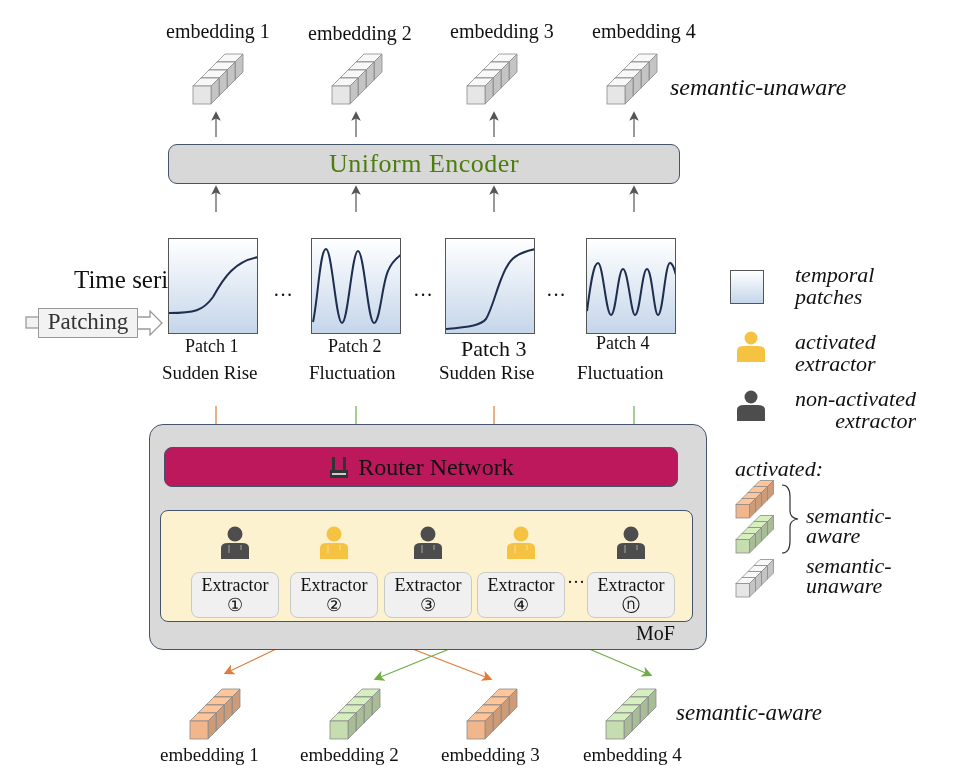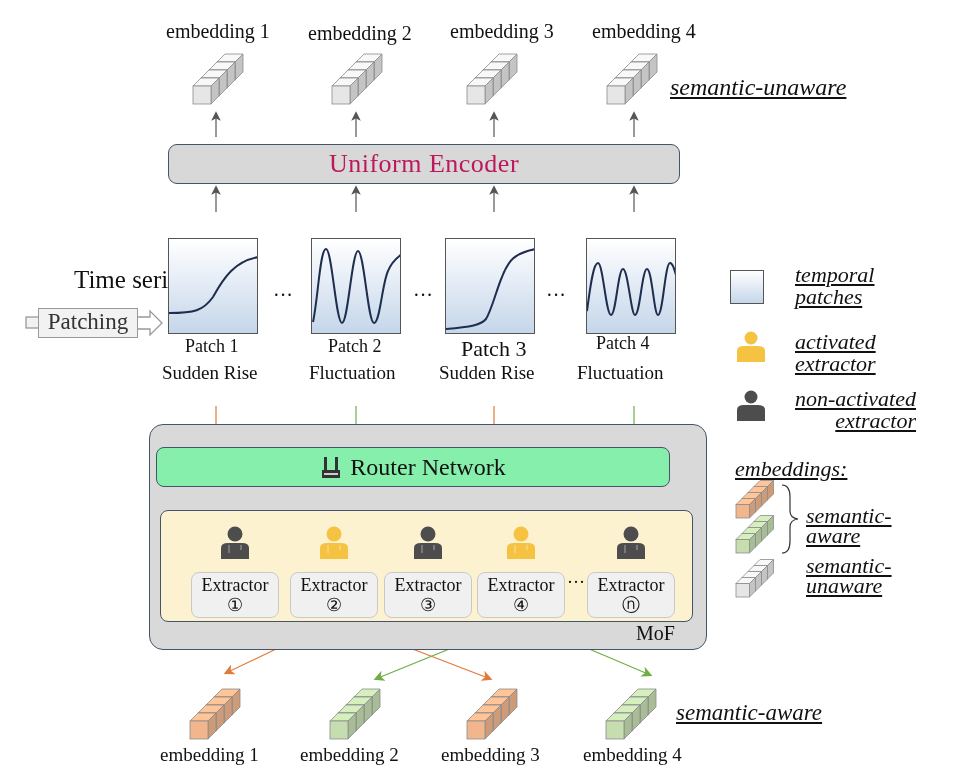--- a/index.html
+++ b/index.html
@@ -1,24 +1,24 @@
 <!DOCTYPE html>
 <html><head>
 <meta charset="utf-8">
 <style>
   html,body{margin:0;padding:0;background:#ffffff;}
   body{width:966px;height:784px;position:relative;overflow:hidden;font-family:"Liberation Serif","DejaVu Serif",serif;color:#111;}
   .abs{position:absolute;}
   .lbl{position:absolute;font-size:20px;white-space:nowrap;text-align:left;}
-  .ital{font-style:italic;text-decoration:underline;}
+  .ital{font-style:italic;}
   #canvas{position:absolute;left:0;top:0;}
-  .encoder{position:absolute;left:168px;top:144px;width:510px;height:38px;background:#d8d8d8;border:1.5px solid #44546a;border-radius:9px;display:flex;align-items:center;justify-content:center;font-size:26px;letter-spacing:0.5px;color:#be185d;}
+  .encoder{position:absolute;left:168px;top:144px;width:510px;height:38px;background:#d8d8d8;border:1.5px solid #44546a;border-radius:9px;display:flex;align-items:center;justify-content:center;font-size:26px;letter-spacing:0.5px;color:#4d7c0f;}
   .patch{position:absolute;width:90px;height:96px;border:1.5px solid #555;background:linear-gradient(#ffffff,#c5d6ea);box-sizing:border-box;overflow:hidden;}
   .mof{position:absolute;left:149px;top:424px;width:558px;height:226px;background:#d9d9d9;border:1.5px solid #44546a;border-radius:14px;box-sizing:border-box;}
-  .router{position:absolute;left:156px;top:447px;width:514px;height:40px;background:#86efac;border:1.5px solid #44546a;border-radius:8px;display:flex;align-items:center;justify-content:center;font-size:24px;box-sizing:border-box;}
+  .router{position:absolute;left:164px;top:447px;width:514px;height:40px;background:#be185d;border:1.5px solid #44546a;border-radius:8px;display:flex;align-items:center;justify-content:center;font-size:24px;box-sizing:border-box;}
   .experts{position:absolute;left:160px;top:510px;width:533px;height:112px;background:#fdf2d0;border:1.5px solid #44546a;border-radius:8px;box-sizing:border-box;}
   .xbox{position:absolute;top:572px;height:46px;background:#f0f0f0;border:1.5px solid #c9c9c9;border-radius:8px;box-sizing:border-box;text-align:center;font-size:18px;line-height:20px;padding-top:2px;}
   .patchbtn{position:absolute;left:38px;top:308px;width:100px;height:30px;background:#f2f2f2;border:1.5px solid #999;box-sizing:border-box;font-size:23px;line-height:26px;text-align:center;color:#333;}
 </style>
 </head>
 <body>
 
 <svg id="canvas" width="966" height="784">
   <defs>
     <marker id="ah-gray" markerWidth="8" markerHeight="8" refX="4" refY="4" orient="auto">
@@ -329,20 +329,20 @@
     <path d="M3,31 L3,20 Q3,15 10,15 L24,15 Q31,15 31,20 L31,31 z" fill="#f5c242"></path>
   </svg>
 <div class="lbl ital" style="left:795px;top:331px;font-size:22px;line-height:22px;text-align:left;white-space:pre;">activated
 extractor</div>
 <svg class="abs" style="left:734px;top:390px;" width="34" height="32">
     <circle cx="17" cy="7" r="6.5" fill="#4d4d4d"></circle>
     <path d="M3,31 L3,20 Q3,15 10,15 L24,15 Q31,15 31,20 L31,31 z" fill="#4d4d4d"></path>
   </svg>
 <div class="lbl ital" style="left:795px;top:388px;font-size:22px;line-height:22px;text-align:right;white-space:pre;">non-activated
 extractor</div>
-<div class="lbl ital" style="left:735px;top:456px;font-size:22px;text-align:left;">embeddings:</div>
+<div class="lbl ital" style="left:735px;top:456px;font-size:22px;text-align:left;">activated:</div>
 <svg class="abs" style="left:778px;top:483px;" width="30" height="72">
     <path d="M4,2 Q12,2 12,14 L12,28 Q12,35 20,36 Q12,37 12,44 L12,58 Q12,70 4,70" fill="none" stroke="#333" stroke-width="1.2"></path>
   </svg>
 <div class="lbl ital" style="left:806px;top:506px;font-size:22px;line-height:20px;text-align:left;white-space:pre;">semantic-
 aware</div>
 <div class="lbl ital" style="left:806px;top:556px;font-size:22px;line-height:20px;text-align:left;white-space:pre;">semantic-
 unaware</div>
 
 </body></html>

